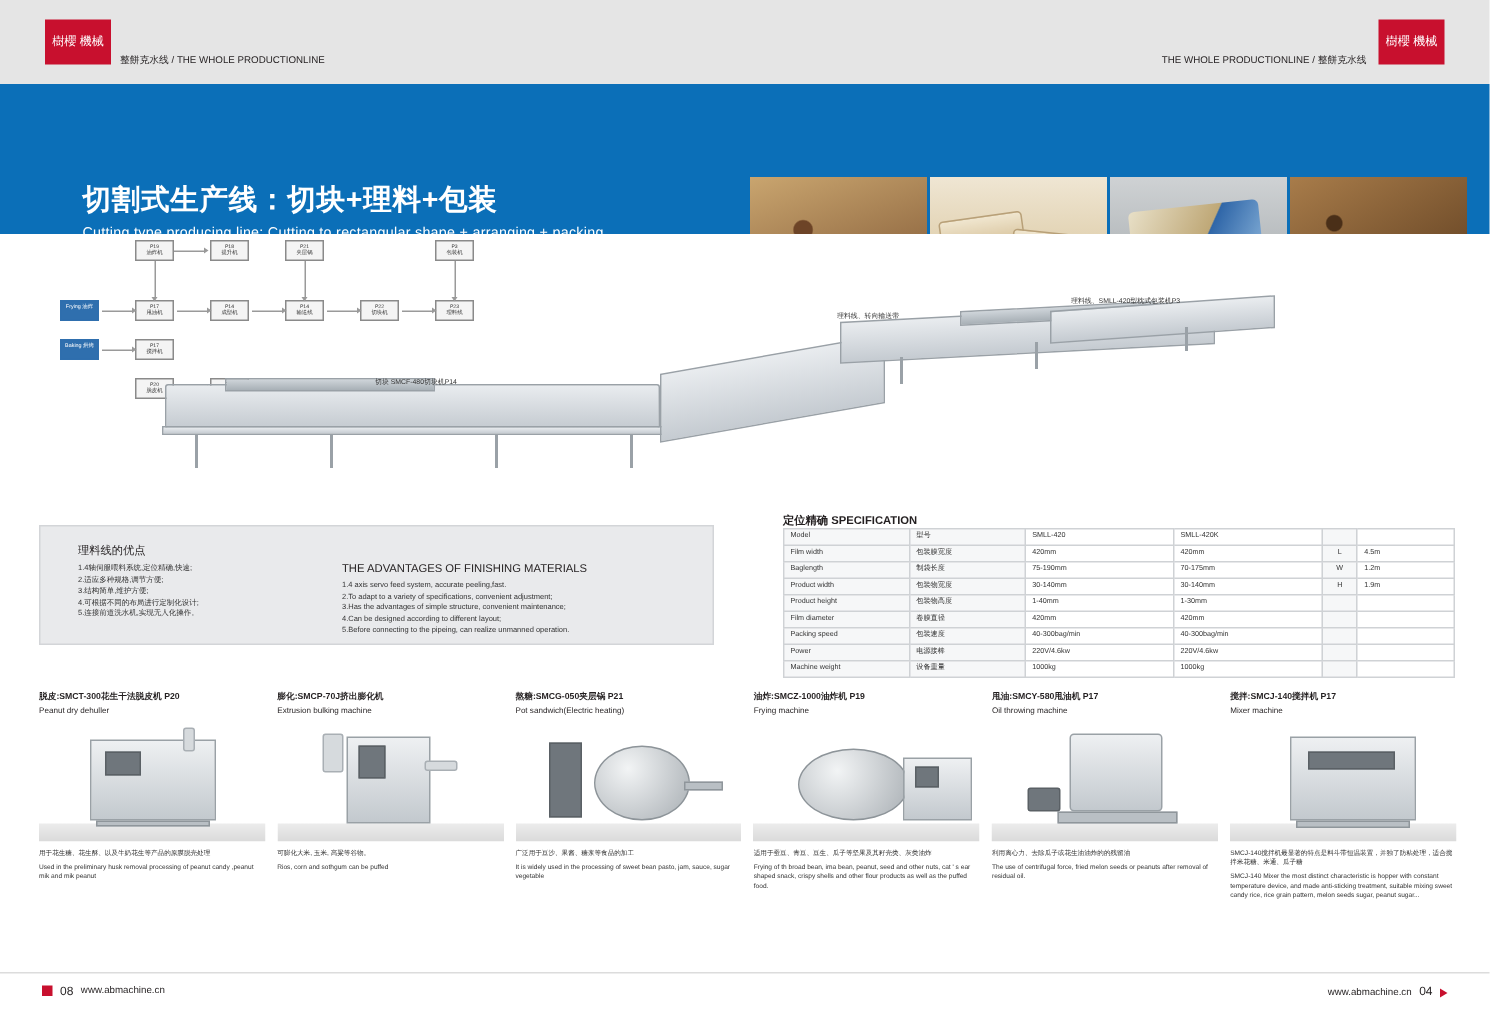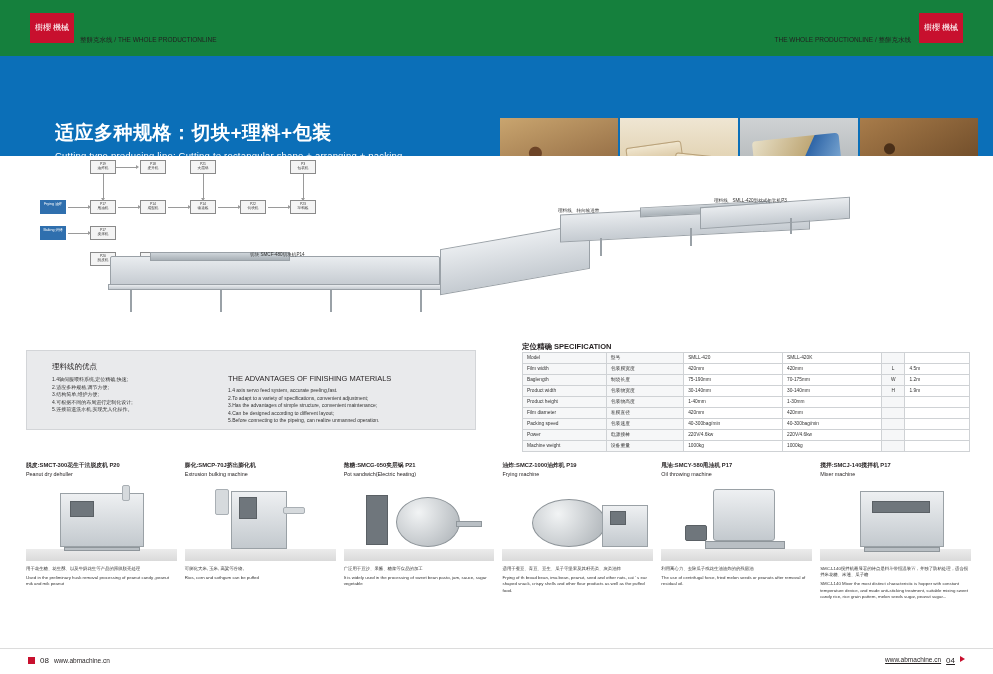--- a/index.html
+++ b/index.html
@@ -9,21 +9,21 @@
     background:#ffffff;
     font-family:"Liberation Sans", sans-serif;
     color:#231f20;
     position:relative;
     overflow:hidden;
   }
 
   
   .top-header {
     position:absolute; left:0; top:0; width:993px; height:56px;
-    background:#15803d;
+    background:#e5e5e5;
   }
   .logo-block {
     position:absolute; left:30px; top:13px; width:44px; height:30px;
     background:#c8102e; color:#fff;
     display:flex; align-items:center; justify-content:center;
     font-size:8px; line-height:1.05; text-align:center; letter-spacing:0;
     padding:2px;
   }
   .logo-block.right { left:auto; right:30px; }
   .logo-cn-lines { font-size:8px; }
@@ -164,21 +164,21 @@
   .m-pipe { position:absolute; background:#d6dadd; border:0.6px solid #a9afb4; border-radius:2px; }
   .m-round { position:absolute; border-radius:50%; background:radial-gradient(circle at 35% 30%,#f2f4f5,#a8aeb3); border:0.6px solid #8d9499; }
   .m-floor { position:absolute; left:0; bottom:0; width:100%; height:12px; background:linear-gradient(180deg,#ececec,#dadada); }
 
   
   .footer {
     position:absolute; left:0; bottom:0; width:993px; height:26px;
     border-top:1px solid #dcdcdc; background:#fff;
   }
   .pg-left { position:absolute; left:28px; top:7px; display:flex; align-items:center; gap:5px; }
-  .pg-right { position:absolute; right:28px; top:7px; display:flex; align-items:flex-start; gap:5px;text-decoration:underline; }
+  .pg-right { position:absolute; right:28px; top:7px; display:flex; align-items:flex-end; gap:5px; }
   .pg-num { font-size:8px; color:#231f20; }
   .pg-url { font-size:6.5px; color:#231f20; }
   .red-mark { width:7px; height:7px; background:#c8102e; }
   .red-tri {
     width:0;height:0;border-left:5px solid #c8102e;
     border-top:3.5px solid transparent;border-bottom:3.5px solid transparent;
   }
 </style>
 </head>
 <body>
@@ -192,21 +192,21 @@
 
   <div class="logo-block right">
     <span class="logo-cn-lines">樹櫻
 機械</span>
   </div>
   <div class="logo-text-right">THE WHOLE PRODUCTIONLINE / 整餅克水线</div>
 </div>
 
 <div class="title-band">
   <div class="title-inner">
-    <div class="title-cn">适应多种规格：切块+理料+包装</div>
+    <div class="title-cn">切割式生产线：切块+理料+包装</div>
     <div class="title-en">Cutting type producing line:  Cutting to rectangular shape + arranging + packing</div>
     <div class="title-cn2">适合膨化/油炸/烘烤类食品（如米花糖，瓜子糖，沙琪玛，花生糖等）</div>
     <div class="title-en2">Suitable for puffed/Fried/Baking foods&amp;Such as puffed rice candy, seed candy, caramel treats, peanut candy, etc.</div>
   </div>
 
   <div class="photo-strip">
     <div class="photo ph1"></div>
     <div class="photo ph2"></div>
     <div class="photo ph3"></div>
     <div class="photo ph4"></div>

